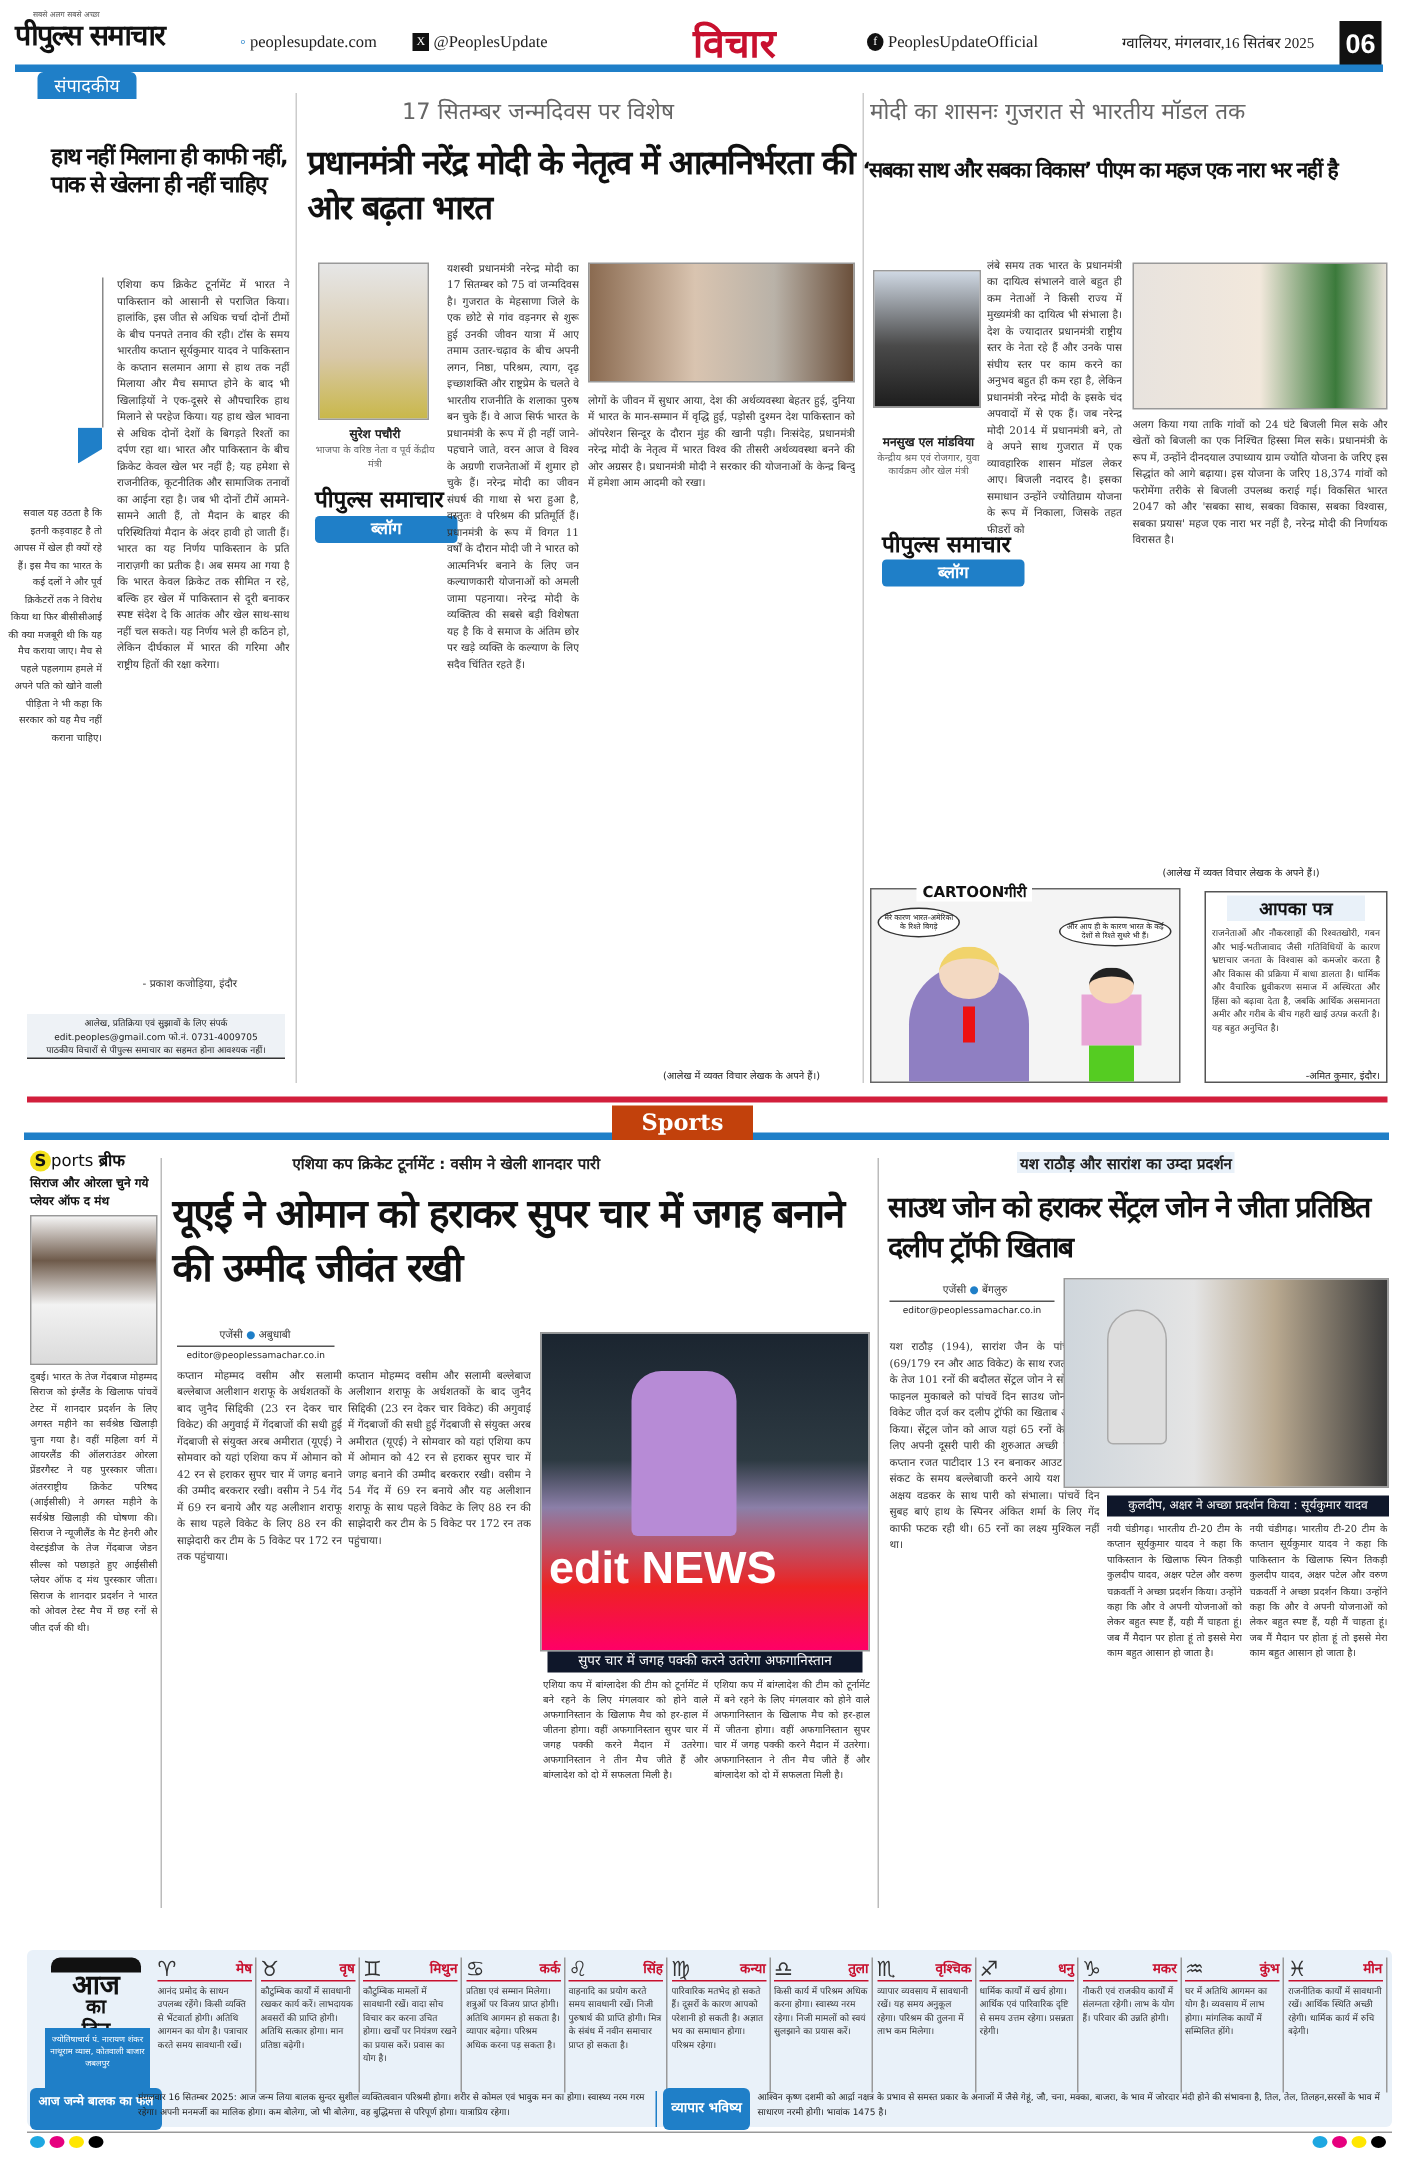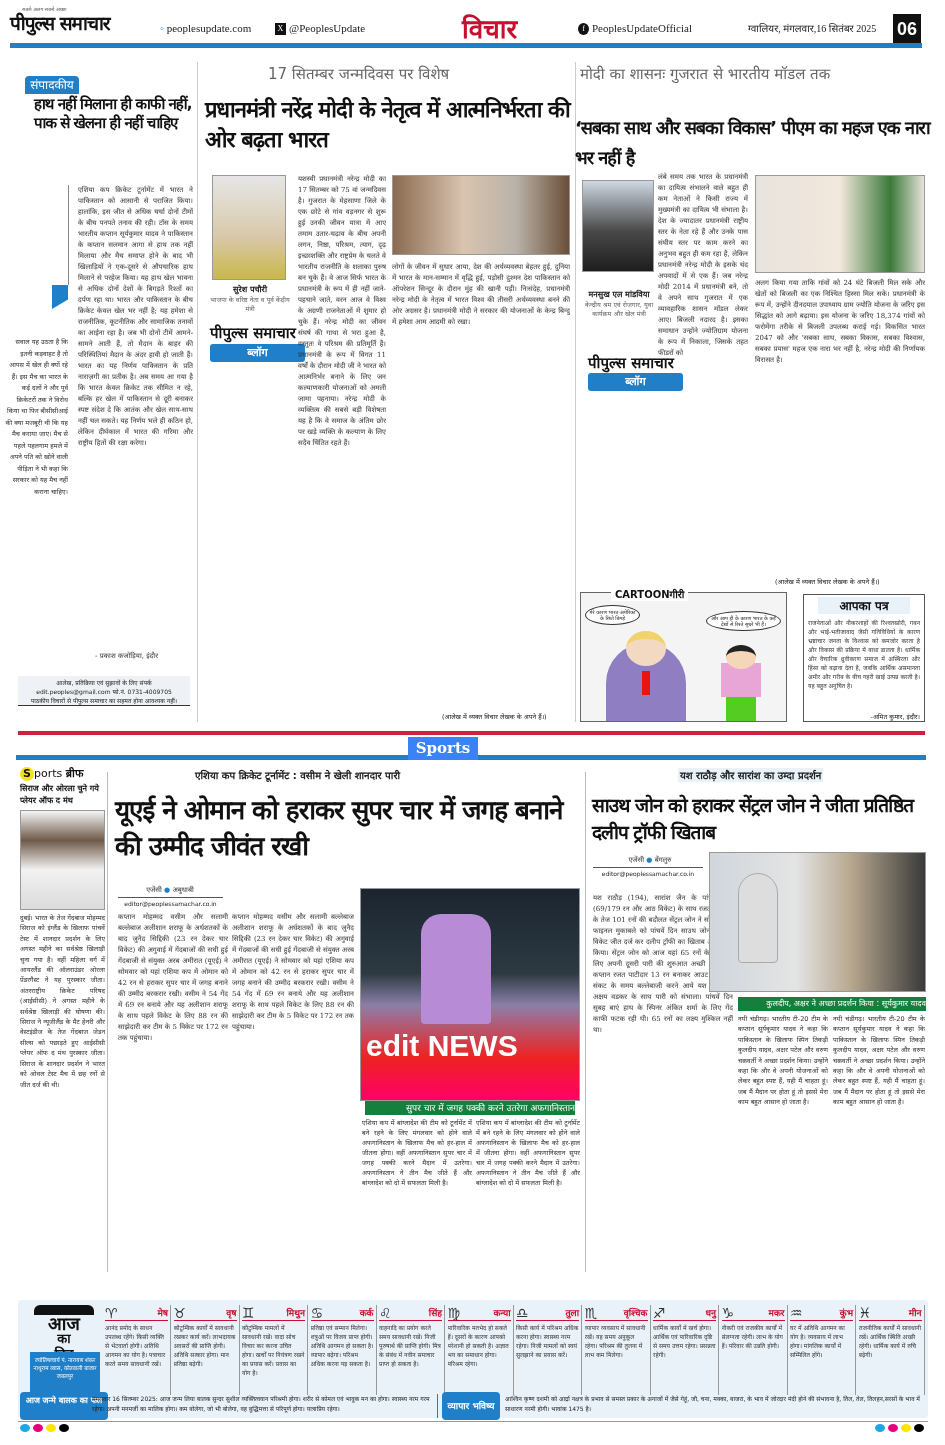--- a/index.html
+++ b/index.html
@@ -20,25 +20,25 @@
 .kicker{color:#666;font-size:15px}
 .col{font-size:7px;line-height:11px;color:#333;text-align:justify;overflow:hidden;font-family:"DejaVu Serif",serif}
 .photo{background:#bbb;border:1px solid #999}
 .caption{font-size:8px;text-align:center;color:#222}
 .caption.sub{color:#666;font-size:6.5px}
 .blog-logo{font-family:"DejaVu Serif",serif;font-weight:bold;font-size:15px;color:#111}
 .blog-tag{background:#1f7fc8;color:#fff;font-size:11px;font-weight:bold;text-align:center;border-radius:3px}
 .contact{background:#eef2f6;font-size:6px;text-align:center;line-height:9px;border-bottom:1px solid #333}
 .cartoon{border:1px solid #666;background:#f4f4f4}
 .letter{border:1px solid #555;background:#fff}
-.sports-tab{left:408px;top:737px;width:70px;height:23px;background:#3b82f6;color:#fff;font-family:"DejaVu Serif",serif;font-weight:bold;font-size:15px;text-align:center;line-height:23px}
+.sports-tab{left:408px;top:737px;width:94px;height:23px;background:#c2410c;color:#fff;font-family:"DejaVu Serif",serif;font-weight:bold;font-size:15px;text-align:center;line-height:23px}
 .sports-rule{left:16px;top:755px;width:910px;height:5px;background:#1f7fc8}
 .byline{font-size:7px;text-align:center;color:#333}
 .email-line{font-size:6px;text-align:center;color:#222;border-top:1px solid #555;padding-top:2px}
-.capbar{background:#15803d;color:#fff;font-size:9px;text-align:right;line-height:14px}
+.capbar{background:#0f172a;color:#fff;font-size:9px;text-align:center;line-height:14px}
 .rashi-strip{left:18px;top:1300px;width:910px;height:118px;background:#e9f1f9;border-radius:4px}
 .rashi{top:1305px;width:72px;height:90px;font-size:6px;line-height:9px;color:#333;border-right:1px solid #999;padding:0 2px}
 .rashi .rname{display:block;text-align:right;color:#c8102e;font-weight:bold;font-size:9px;border-bottom:1px solid #c8102e;margin-bottom:2px;height:16px;line-height:16px}
 .rashi .glyph{float:left;font-size:14px;color:#333}
 .aajka{left:28px;top:1305px;width:72px;height:95px;text-align:center;font-weight:bold;color:#111}
 .jyotish{left:30px;top:1352px;width:70px;height:40px;background:#1f7fc8;color:#fff;font-size:5.5px;line-height:8px;text-align:center;padding-top:4px}
 .born{left:20px;top:1392px;width:88px;height:28px;background:#1f7fc8;color:#fff;font-size:8px;font-weight:bold;text-align:center;line-height:11px;border-radius:4px;padding-top:3px}
 .born-text{left:92px;top:1394px;width:345px;font-size:6px;line-height:10px;color:#222}
 .vyapar{left:442px;top:1392px;width:58px;height:28px;background:#1f7fc8;color:#fff;font-size:9px;font-weight:bold;text-align:center;line-height:28px;border-radius:4px}
 .vyapar-text{left:505px;top:1394px;width:420px;font-size:6px;line-height:10px;color:#222}
@@ -52,21 +52,21 @@
   <div class="abs logo">पीपुल्स समाचार</div>
   <div class="abs mh-link" style="left:160px"><span style="color:#1f7fc8">◦ </span><span>peoplesupdate.com</span></div>
   <div class="abs mh-link" style="left:275px"><span class="mh-icon">X</span><span>@PeoplesUpdate</span></div>
   <div class="abs section-title">विचार</div>
   <div class="abs mh-link" style="left:578px"><span class="mh-icon" style="border-radius:50%">f</span><span>PeoplesUpdateOfficial</span></div>
   <div class="abs date">ग्वालियर, मंगलवार,16 सितंबर 2025</div>
   <div class="abs pageno">06</div>
   <div class="abs blue-rule"></div>
 </div>
 
-<div class="abs tag-box" style="left:25px;top:76px;width:54px;height:18px;line-height:18px;border-radius:4px 4px 0 0">संपादकीय</div>
+<div class="abs tag-box" style="left:25px;top:48px;width:66px;height:18px;line-height:18px;border-radius:4px 4px 0 0">संपादकीय</div>
 <div class="abs h-big" style="left:34px;top:95px;width:170px;font-size:15px;line-height:19px">हाथ नहीं मिलाना ही काफी नहीं, पाक से खेलना ही नहीं चाहिए</div>
 <div class="abs" style="left:68px;top:185px;width:1px;height:100px;background:#888"></div>
 <div class="abs" style="left:52px;top:285px;width:16px;height:24px;background:#1f7fc8;clip-path:polygon(0 0,100% 0,100% 60%,0 100%)"></div>
 <div class="abs col" style="left:5px;top:337px;width:63px;font-size:6.5px;line-height:11.5px;text-align:right">सवाल यह उठता है कि इतनी कड़वाहट है तो आपस में खेल ही क्यों रहे हैं। इस मैच का भारत के कई दलों ने और पूर्व क्रिकेटरों तक ने विरोध किया था फिर बीसीसीआई की क्या मजबूरी थी कि यह मैच कराया जाए। मैच से पहले पहलगाम हमले में अपने पति को खोने वाली पीड़िता ने भी कहा कि सरकार को यह मैच नहीं कराना चाहिए।</div>
 <div class="abs col" style="left:78px;top:185px;width:115px;height:460px">एशिया कप क्रिकेट टूर्नामेंट में भारत ने पाकिस्तान को आसानी से पराजित किया। हालांकि, इस जीत से अधिक चर्चा दोनों टीमों के बीच पनपते तनाव की रही। टॉस के समय भारतीय कप्तान सूर्यकुमार यादव ने पाकिस्तान के कप्तान सलमान आगा से हाथ तक नहीं मिलाया और मैच समाप्त होने के बाद भी खिलाड़ियों ने एक-दूसरे से औपचारिक हाथ मिलाने से परहेज किया। यह हाथ खेल भावना से अधिक दोनों देशों के बिगड़ते रिश्तों का दर्पण रहा था। भारत और पाकिस्तान के बीच क्रिकेट केवल खेल भर नहीं है; यह हमेशा से राजनीतिक, कूटनीतिक और सामाजिक तनावों का आईना रहा है। जब भी दोनों टीमें आमने-सामने आती हैं, तो मैदान के बाहर की परिस्थितियां मैदान के अंदर हावी हो जाती हैं। भारत का यह निर्णय पाकिस्तान के प्रति नाराज़गी का प्रतीक है। अब समय आ गया है कि भारत केवल क्रिकेट तक सीमित न रहे, बल्कि हर खेल में पाकिस्तान से दूरी बनाकर स्पष्ट संदेश दे कि आतंक और खेल साथ-साथ नहीं चल सकते। यह निर्णय भले ही कठिन हो, लेकिन दीर्घकाल में भारत की गरिमा और राष्ट्रीय हितों की रक्षा करेगा।</div>
 <div class="abs" style="left:95px;top:651px;font-size:7px;color:#333">- प्रकाश कजोड़िया, इंदौर</div>
 <div class="abs contact" style="left:18px;top:676px;width:172px;height:30px;padding-top:2px">
   <div>आलेख, प्रतिक्रिया एवं सुझावों के लिए संपर्क</div>
   <div>edit.peoples@gmail.com फो.नं. 0731-4009705</div>
   <div>पाठकीय विचारों से पीपुल्स समाचार का सहमत होना आवश्यक नहीं।</div>
@@ -80,21 +80,21 @@
 <div class="abs caption sub" style="left:205px;top:295px;width:90px">भाजपा के वरिष्ठ नेता व पूर्व केंद्रीय मंत्री</div>
 <div class="abs blog-logo" style="left:210px;top:322px">पीपुल्स समाचार</div>
 <div class="abs blog-tag" style="left:210px;top:344px;width:95px;height:18px;line-height:18px">ब्लॉग</div>
 <div class="abs col" style="left:298px;top:174px;width:88px;height:290px">यशस्वी प्रधानमंत्री नरेन्द्र मोदी का 17 सितम्बर को 75 वां जन्मदिवस है। गुजरात के मेहसाणा जिले के एक छोटे से गांव वड़नगर से शुरू हुई उनकी जीवन यात्रा में आए तमाम उतार-चढ़ाव के बीच अपनी लगन, निष्ठा, परिश्रम, त्याग, दृढ़ इच्छाशक्ति और राष्ट्रप्रेम के चलते वे भारतीय राजनीति के शलाका पुरुष बन चुके हैं। वे आज सिर्फ भारत के प्रधानमंत्री के रूप में ही नहीं जाने-पहचाने जाते, वरन आज वे विश्व के अग्रणी राजनेताओं में शुमार हो चुके हैं। नरेन्द्र मोदी का जीवन संघर्ष की गाथा से भरा हुआ है, वस्तुतः वे परिश्रम की प्रतिमूर्ति हैं। प्रधानमंत्री के रूप में विगत 11 वर्षों के दौरान मोदी जी ने भारत को आत्मनिर्भर बनाने के लिए जन कल्याणकारी योजनाओं को अमली जामा पहनाया। नरेन्द्र मोदी के व्यक्तित्व की सबसे बड़ी विशेषता यह है कि वे समाज के अंतिम छोर पर खड़े व्यक्ति के कल्याण के लिए सदैव चिंतित रहते हैं।</div>
 <div class="abs photo" style="left:392px;top:175px;width:178px;height:80px;background:linear-gradient(90deg,#8a6a50,#d9c4b0 40%,#b9b2a8 70%,#6a4f3a)"></div>
 <div class="abs col" style="left:392px;top:262px;width:178px;height:420px">लोगों के जीवन में सुधार आया, देश की अर्थव्यवस्था बेहतर हुई, दुनिया में भारत के मान-सम्मान में वृद्धि हुई, पड़ोसी दुश्मन देश पाकिस्तान को ऑपरेशन सिन्दूर के दौरान मुंह की खानी पड़ी। निःसंदेह, प्रधानमंत्री नरेन्द्र मोदी के नेतृत्व में भारत विश्व की तीसरी अर्थव्यवस्था बनने की ओर अग्रसर है। प्रधानमंत्री मोदी ने सरकार की योजनाओं के केन्द्र बिन्दु में हमेशा आम आदमी को रखा।</div>
 <div class="abs" style="left:442px;top:712px;font-size:6.5px;color:#222">(आलेख में व्यक्त विचार लेखक के अपने हैं।)</div>
 <div class="abs" style="left:575px;top:62px;width:1px;height:660px;background:#ccc"></div>
 
 <div class="abs kicker" style="left:580px;top:63px">मोदी का शासनः गुजरात से भारतीय मॉडल तक</div>
-<div class="abs h-big" style="left:575px;top:113px;width:365px;font-size:18px;line-height:30px">‘सबका साथ और सबका विकास’ पीएम का महज एक नारा भर नहीं है</div>
+<div class="abs h-big" style="left:575px;top:99px;width:365px;font-size:14px;line-height:30px">‘सबका साथ और सबका विकास’ पीएम का महज एक नारा भर नहीं है</div>
 <div class="abs photo" style="left:582px;top:180px;width:72px;height:92px;background:linear-gradient(#cfd8e3,#4a4a4a 55%,#1d1d1d)"></div>
 <div class="abs caption" style="left:578px;top:288px;width:82px;font-weight:bold">मनसुख एल मांडविया</div>
 <div class="abs caption sub" style="left:578px;top:300px;width:82px">केन्द्रीय श्रम एवं रोजगार, युवा कार्यक्रम और खेल मंत्री</div>
 <div class="abs blog-logo" style="left:588px;top:352px">पीपुल्स समाचार</div>
 <div class="abs blog-tag" style="left:588px;top:373px;width:95px;height:18px;line-height:18px">ब्लॉग</div>
 <div class="abs col" style="left:658px;top:172px;width:90px;height:225px">लंबे समय तक भारत के प्रधानमंत्री का दायित्व संभालने वाले बहुत ही कम नेताओं ने किसी राज्य में मुख्यमंत्री का दायित्व भी संभाला है। देश के ज्यादातर प्रधानमंत्री राष्ट्रीय स्तर के नेता रहे हैं और उनके पास संघीय स्तर पर काम करने का अनुभव बहुत ही कम रहा है, लेकिन प्रधानमंत्री नरेन्द्र मोदी के इसके चंद अपवादों में से एक हैं। जब नरेन्द्र मोदी 2014 में प्रधानमंत्री बने, तो वे अपने साथ गुजरात में एक व्यावहारिक शासन मॉडल लेकर आए। बिजली नदारद है। इसका समाधान उन्होंने ज्योतिग्राम योजना के रूप में निकाला, जिसके तहत फीडरों को</div>
 <div class="abs photo" style="left:755px;top:175px;width:170px;height:98px;background:linear-gradient(90deg,#e8e3de,#f2e8dc 50%,#3b7a3b 80%,#e7e2d8)"></div>
 <div class="abs col" style="left:755px;top:278px;width:170px;height:290px">अलग किया गया ताकि गांवों को 24 घंटे बिजली मिल सके और खेतों को बिजली का एक निश्चित हिस्सा मिल सके। प्रधानमंत्री के रूप में, उन्होंने दीनदयाल उपाध्याय ग्राम ज्योति योजना के जरिए इस सिद्धांत को आगे बढ़ाया। इस योजना के जरिए 18,374 गांवों को फरोमेंगा तरीके से बिजली उपलब्ध कराई गई। विकसित भारत 2047 को और 'सबका साथ, सबका विकास, सबका विश्वास, सबका प्रयास' महज एक नारा भर नहीं है, नरेन्द्र मोदी की निर्णायक विरासत है।</div>
 <div class="abs" style="left:775px;top:577px;font-size:6.5px;color:#222">(आलेख में व्यक्त विचार लेखक के अपने हैं।)</div>
 

